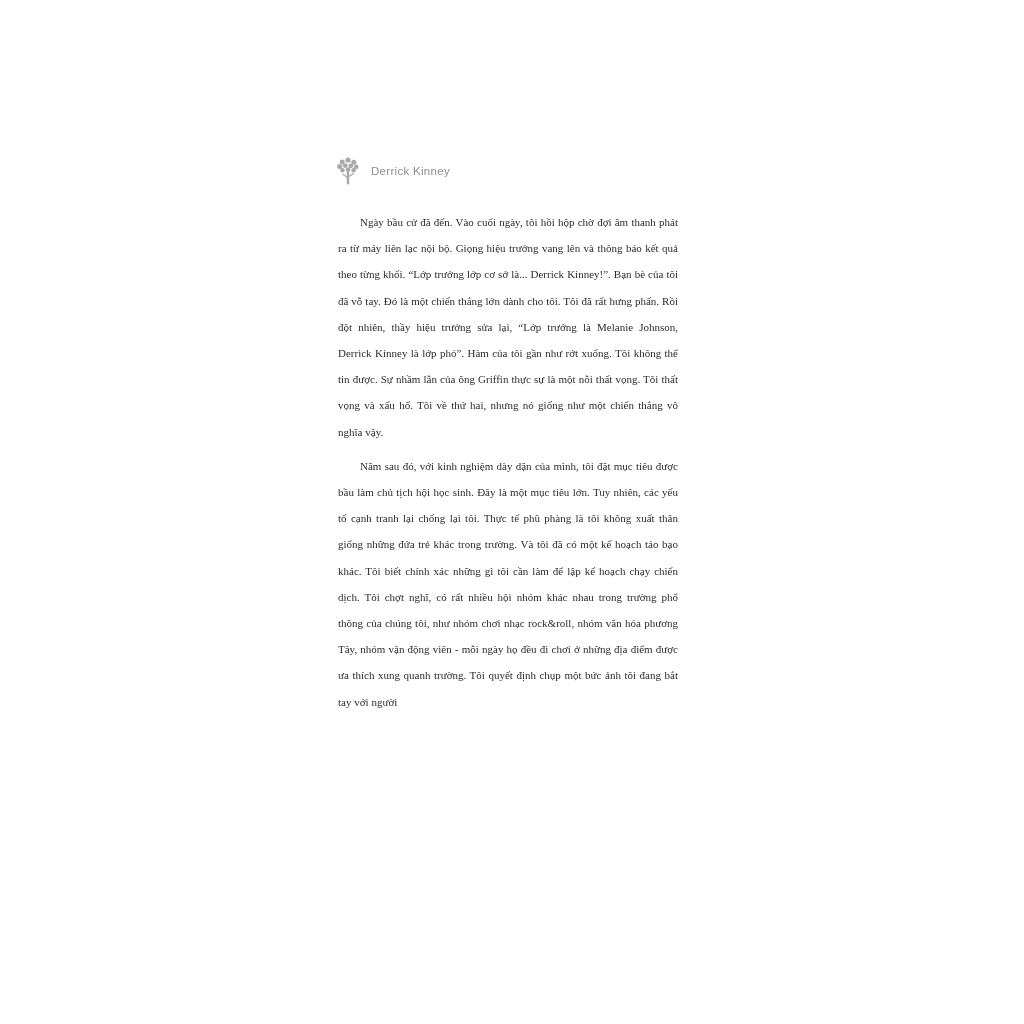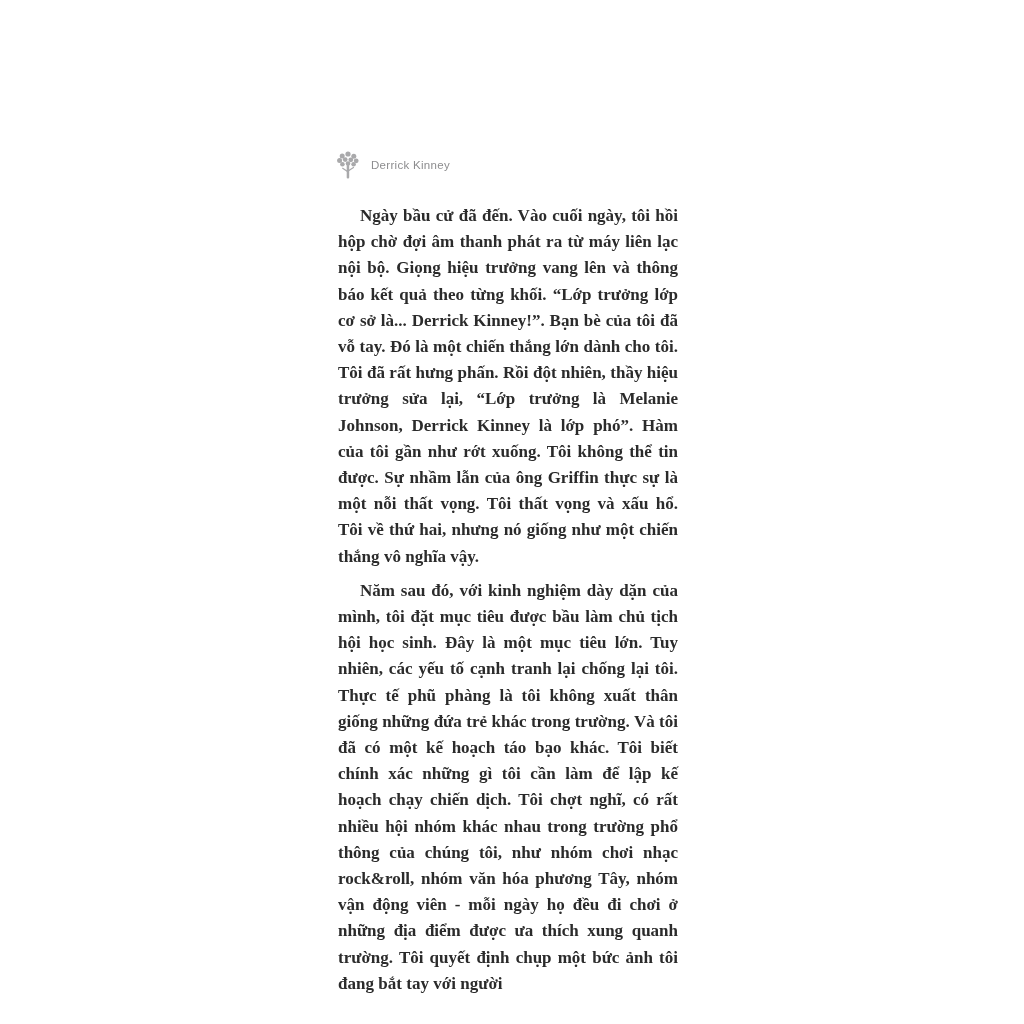--- a/index.html
+++ b/index.html
@@ -18,21 +18,21 @@
     position: relative;
     width: 1024px;
     height: 1024px;
     background: #ffffff;
   }
 
   
   .content {
     position: absolute;
     left: 338px;
-    top: 149px;
+    top: 155px;
     width: 340px;
   }
 
   .header {
     display: flex;
     align-items: center;
     gap: 10px;
     height: 32px;
     margin-left: -3px;
     margin-bottom: 22px;
@@ -49,28 +49,27 @@
     font-family: "Liberation Sans", sans-serif;
     font-size: 11.5px;
     letter-spacing: 0.3px;
     color: #8d8d8f;
     white-space: nowrap;
   }
 
   .body-text p {
     margin: 0 0 0 0;
     font-family: "Liberation Serif", serif;
-    font-size: 17px;
+    font-size: 11px;
     line-height: 26.2px;
     color: #2b2b2b;
     text-align: justify;
     text-indent: 22px;
     hyphens: none;
     word-spacing: 0.1px;
-    font-weight: bold;
   }
 
   .body-text p + p {
     margin-top: 8px;
   }
 
   .page-number {
     position: absolute;
     left: 338px;
     top: 832px;

